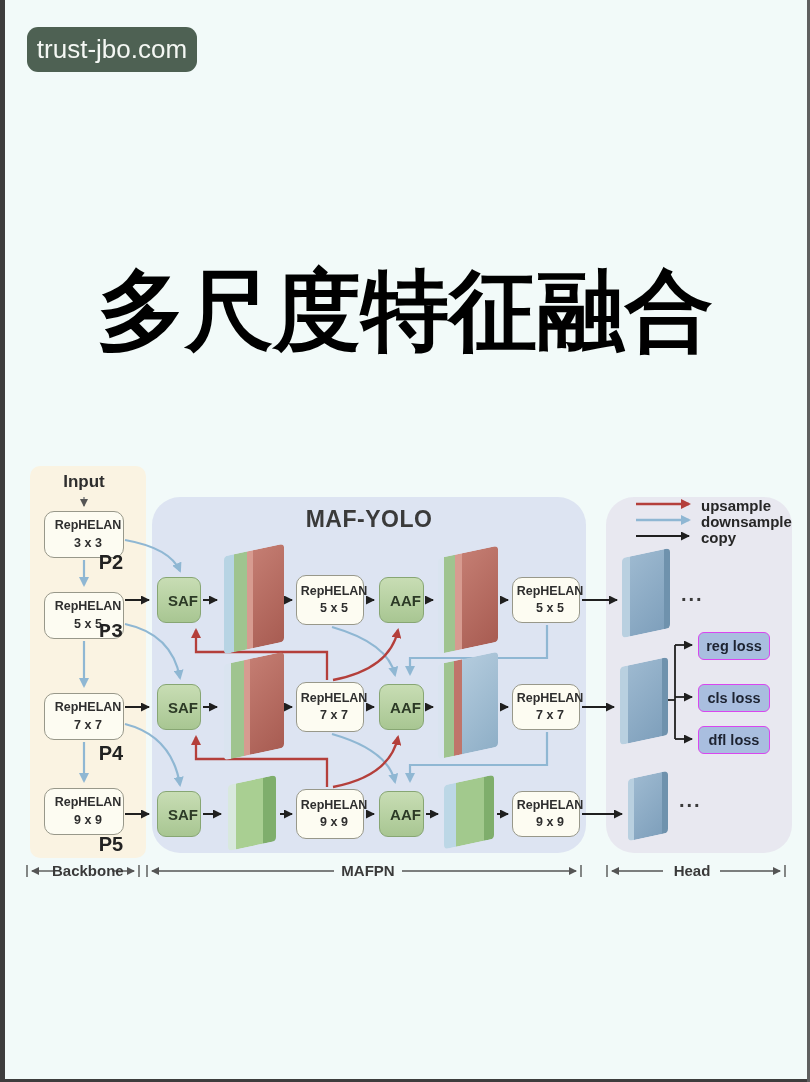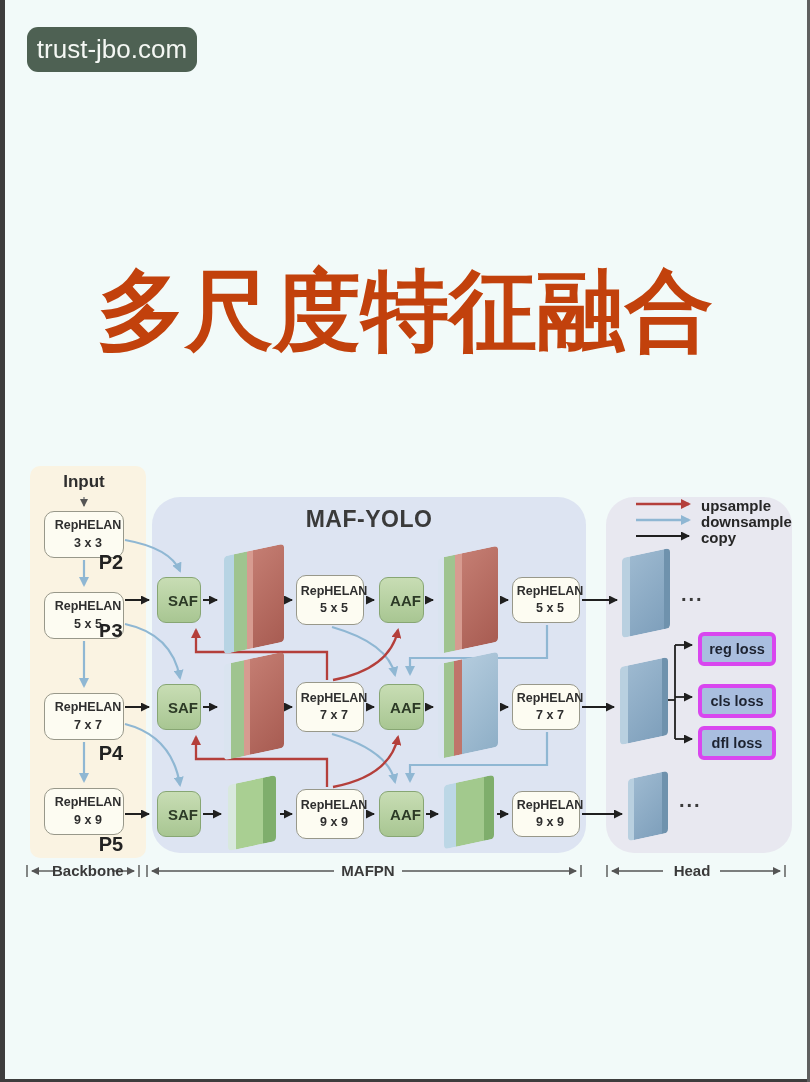--- a/index.html
+++ b/index.html
@@ -7,33 +7,33 @@
          font-family:"Liberation Sans","DejaVu Sans",sans-serif;}
   .edge-l{position:absolute;left:0;top:0;width:5px;height:100%;background:#3d3d3d;z-index:9;}
   .edge-b{position:absolute;left:0;bottom:0;width:100%;height:3px;background:#3d3d3d;z-index:9;}
   .edge-r{position:absolute;right:0;top:0;width:3px;height:100%;background:#5f5f5f;z-index:9;}
   .badge{position:absolute;left:27px;top:27px;width:170px;height:45px;background:#4e6153;
          color:#f4f7f3;font-size:26px;display:flex;align-items:center;justify-content:center;
          border-radius:11px;z-index:8;}
   .t1{position:absolute;left:0;top:155px;width:100%;text-align:center;font-size:95px;
       font-weight:800;color:#151515;letter-spacing:3px;}
   .t2{position:absolute;left:0;top:252px;width:100%;text-align:center;font-size:88px;
-      font-weight:800;color:#c2410c;}
+      font-weight:800;color:#000000;}
   .panel{position:absolute;z-index:1;}
   .p-backbone{left:30px;top:466px;width:116px;height:392px;background:#faf3e2;border-radius:10px;}
   .p-mafpn{left:152px;top:497px;width:434px;height:356px;background:#dde4f2;border-radius:28px;}
   .p-head{left:606px;top:497px;width:186px;height:356px;background:#e8e8f0;border-radius:28px;}
   .lbl{position:absolute;z-index:4;color:#2e2e2e;}
   .node{position:absolute;z-index:3;display:flex;flex-direction:column;align-items:center;
         justify-content:center;box-sizing:border-box;text-align:center;padding-left:8px;}
   .rep{background:#fdfcf2;border:1.6px solid #98988a;border-radius:10px;color:#2e2e2e;
        font-weight:bold;font-size:12.5px;line-height:1.4;}
   .fuse{background:linear-gradient(#c8ddb4,#a8c692);border:1.6px solid #87a673;border-radius:9px;
         font-size:15px;font-weight:bold;color:#2c3a26;}
-  .loss{background:#a9bedf;border:4px solid #d946ef;border-radius:6px;color:#1d2331;
+  .loss{background:#a9bedf;border:1px solid #d946ef;border-radius:6px;color:#1d2331;
         font-weight:bold;font-size:14.5px;display:flex;align-items:center;justify-content:center;
         position:absolute;z-index:3;}
   .slab{position:absolute;z-index:3;display:flex;transform:skewY(-12deg);border-radius:4px;
         overflow:hidden;}
   .slab>div{height:100%;}
   .pl{font-size:20px;font-weight:bold;color:#222;text-align:center;}
   .ell{font-size:20px;font-weight:900;color:#3a3a3a;letter-spacing:2px;}
   .legend-lbl{font-size:15px;font-weight:600;color:#262626;}
   .bracket-lbl{font-size:15px;font-weight:600;color:#3a3a3a;text-align:center;}
   svg.overlay{position:absolute;left:0;top:0;z-index:2;pointer-events:none;}

